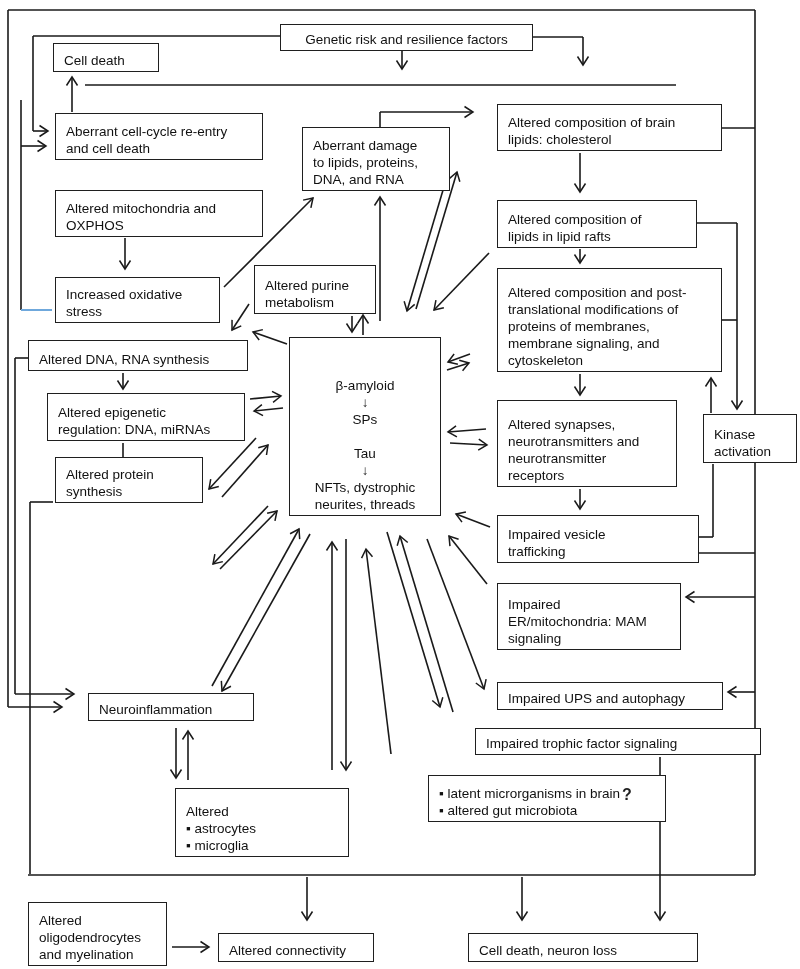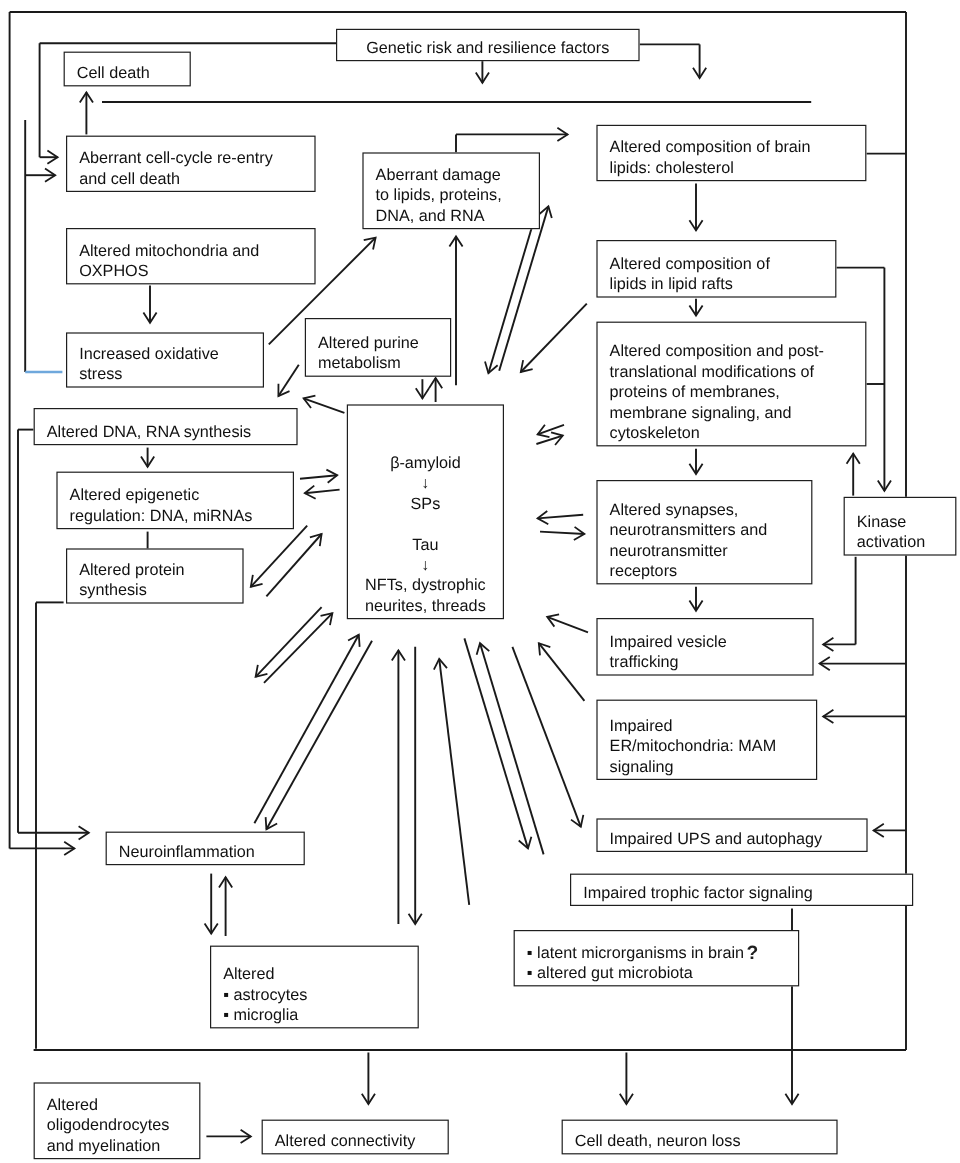--- a/index.html
+++ b/index.html
@@ -169,21 +169,21 @@
   <div class="box" style="left:497px;top:400px;width:180px;height:87px;">
       <span>Altered synapses,
 neurotransmitters and
 neurotransmitter
 receptors</span>
     </div>
   <div class="box" style="left:703px;top:414px;width:94px;height:49px;">
       <span>Kinase
 activation</span>
     </div>
-  <div class="box c" style="left:289px;top:337px;width:131px;height:179px;">
+  <div class="box c" style="left:289px;top:337px;width:152px;height:179px;">
       <span>β-amyloid
 ↓
 SPs
 
 Tau
 ↓
 NFTs, dystrophic
 neurites, threads</span>
     </div>
   <div class="box" style="left:28px;top:340px;width:220px;height:31px;">
@@ -198,21 +198,21 @@
 synthesis</span>
     </div>
   <div class="box" style="left:88px;top:693px;width:166px;height:28px;">
       <span>Neuroinflammation</span>
     </div>
   <div class="box" style="left:175px;top:788px;width:174px;height:69px;">
       <span>Altered
 ▪ astrocytes
 ▪ microglia</span>
     </div>
-  <div class="box" style="left:497px;top:515px;width:181px;height:48px;">
+  <div class="box" style="left:497px;top:515px;width:202px;height:48px;">
       <span>Impaired  vesicle
 trafficking</span>
     </div>
   <div class="box" style="left:497px;top:682px;width:226px;height:28px;">
       <span>Impaired UPS and autophagy</span>
     </div>
   <div class="box" style="left:497px;top:583px;width:184px;height:67px;">
       <span>Impaired
 ER/mitochondria: MAM
 signaling</span>

